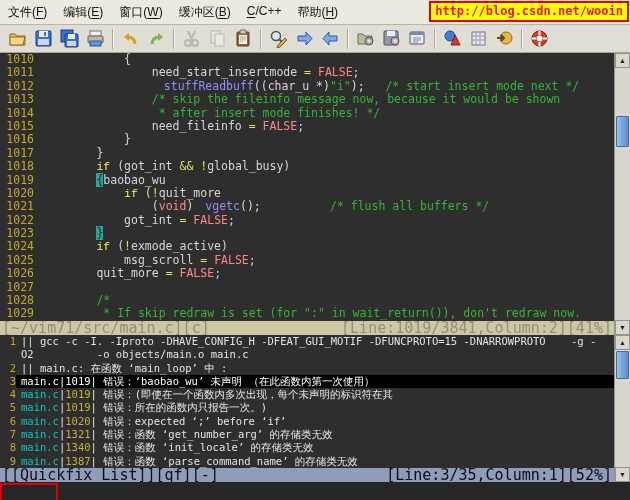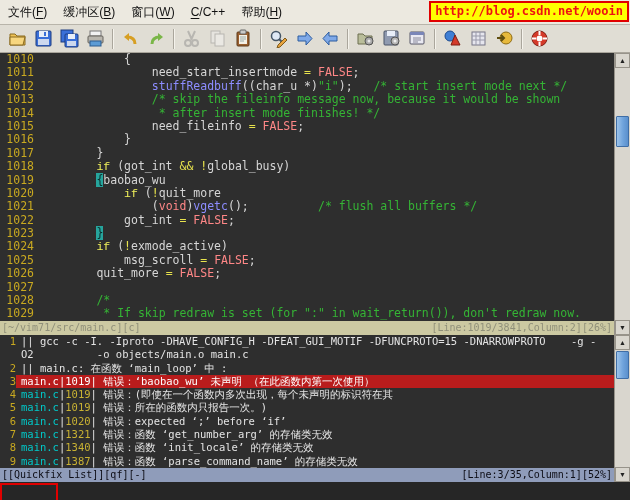--- a/index.html
+++ b/index.html
@@ -38,44 +38,44 @@
     background:#2e2e2e;overflow:hidden;
     font-family:"DejaVu Sans Mono",monospace;font-size:11.5px;line-height:13.4px;
     white-space:pre;color:#d6d6d6;
   }
   .cline{height:13.4px;display:flex;}
   .lnr{width:34px;text-align:right;color:#c9a920;flex:none;}
   .lsp{width:7px;flex:none;}
   .kw{color:#f0f05a;font-family:Liberation Mono, monospace;}
   .op{color:#e8e34d;}
   .const{color:#ff8787;}
-  .func{color:#8d8dff;}
+  .func{color:#8d8dff;margin-left:12px;}
   .com{color:#35b435;}
   .str{color:#35b435;}
   .cursor{background:#26a59d;color:#0b2e2c;}
   .match{background:#26a59d;color:#0b2e2c;}
   
   .statusline{
     position:absolute;left:0;width:614px;height:14px;box-sizing:border-box;
-    font-family:"DejaVu Sans Mono",monospace;font-size:10px;line-height:14px;
+    font-family:"DejaVu Sans Mono",monospace;font-size:15px;line-height:14px;
     display:flex;justify-content:space-between;padding:0 2px;white-space:pre;
   }
   .sl1{top:321px;background:#ccc9a2;color:#90907a;}
   .sl2{top:468px;background:#8f9cba;color:#0c0c14;}
   
   .qfwin{
     position:absolute;left:0;top:335px;width:614px;height:133px;
     background:#2e2e2e;overflow:hidden;
     font-family:"DejaVu Sans Mono",monospace;font-size:10.5px;line-height:13.3px;
     white-space:pre;color:#e4e4e4;
   }
   .qrow{height:13.3px;display:flex;}
   .qnr{width:16px;text-align:right;color:#c9a920;flex:none;}
   .qbody{padding-left:5px;flex:1;}
-  .qrow.hl .qbody{background:#b91c1c;color:#ffffff;}
+  .qrow.hl .qbody{background:#000000;color:#ffffff;}
   .qfile{color:#00c9c9;}
   .qrow.hl .qfile{color:#ffffff;}
   .qlnum{color:#c9b233;}
   .qrow.hl .qlnum{color:#ffffff;}
   
   .cmdline{
     position:absolute;left:0;top:482px;width:630px;height:18px;background:#262626;
     font-family:"DejaVu Sans Mono",monospace;font-size:11.5px;line-height:16px;
     color:#e8e8e8;white-space:pre;padding-left:3px;box-sizing:border-box;
   }
@@ -96,24 +96,25 @@
     background:linear-gradient(90deg,#9cc3ea,#6fa3dc 55%,#5b90cc);
     border:1px solid #3f6ea6;box-sizing:border-box;border-radius:1px;
   }
 </style>
 </head>
 <body>
 
 <div class="app">
 
   <div class="menubar">
-    <div id="menu-items" style="display:flex;align-items:center;">
+    <div id="menu-items" style="display:flex;">
         <div class="menu-item">文件(<u>F</u>)</div>
+        <div class="menu-item">编辑(<u>E</u>)</div>
+        <div class="menu-item">窗口(<u>W</u>)</div>
         <div class="menu-item">缓冲区(<u>B</u>)</div>
-        <div class="menu-item">窗口(<u>W</u>)</div>
         <div class="menu-item"><u>C</u>/C++</div>
         <div class="menu-item">帮助(<u>H</u>)</div>
       </div>
     <span class="url-badge">http://blog.csdn.net/wooin</span>
   </div>
 
   <div class="toolbar" id="toolbar">
       <div class="tb-btn">
         <span style="display: flex;">
           <svg viewBox="0 0 19 19">
@@ -283,21 +284,21 @@
             <path d="M9.5 2v4M9.5 13v4M2 9.5h4M13 9.5h4" stroke="#fff" stroke-width="2"></path>
           </svg>
         </span>
       </div>
     </div>
 
   <div class="codewin" id="code-lines"><div class="cline"><span class="lnr">1010</span><span class="lsp"></span><span><span>            {</span></span></div><div class="cline"><span class="lnr">1011</span><span class="lsp"></span><span><span>                need_start_insertmode </span><span class="op">=</span><span> </span><span class="const">FALSE</span><span>;</span></span></div><div class="cline"><span class="lnr">1012</span><span class="lsp"></span><span><span>                </span><span class="func">stuffReadbuff</span><span>((char_u *)</span><span class="str">"i"</span><span>);   </span><span class="com">/* start insert mode next */</span></span></div><div class="cline"><span class="lnr">1013</span><span class="lsp"></span><span><span>                </span><span class="com">/* skip the fileinfo message now, because it would be shown</span></span></div><div class="cline"><span class="lnr">1014</span><span class="lsp"></span><span><span>                 </span><span class="com">* after insert mode finishes! */</span></span></div><div class="cline"><span class="lnr">1015</span><span class="lsp"></span><span><span>                need_fileinfo </span><span class="op">=</span><span> </span><span class="const">FALSE</span><span>;</span></span></div><div class="cline"><span class="lnr">1016</span><span class="lsp"></span><span><span>            }</span></span></div><div class="cline"><span class="lnr">1017</span><span class="lsp"></span><span><span>        }</span></span></div><div class="cline"><span class="lnr">1018</span><span class="lsp"></span><span><span>        </span><span class="kw">if</span><span> (got_int </span><span class="op">&amp;&amp;</span><span> </span><span class="op">!</span><span>global_busy)</span></span></div><div class="cline"><span class="lnr">1019</span><span class="lsp"></span><span><span>        </span><span class="cursor">{</span><span>baobao_wu</span></span></div><div class="cline"><span class="lnr">1020</span><span class="lsp"></span><span><span>            </span><span class="kw">if</span><span> (</span><span class="op">!</span><span>quit_more</span></span></div><div class="cline"><span class="lnr">1021</span><span class="lsp"></span><span><span>                (</span><span class="const">void</span><span>)</span><span class="func">vgetc</span><span>();          </span><span class="com">/* flush all buffers */</span></span></div><div class="cline"><span class="lnr">1022</span><span class="lsp"></span><span><span>            got_int </span><span class="op">=</span><span> </span><span class="const">FALSE</span><span>;</span></span></div><div class="cline"><span class="lnr">1023</span><span class="lsp"></span><span><span>        </span><span class="match">}</span></span></div><div class="cline"><span class="lnr">1024</span><span class="lsp"></span><span><span>        </span><span class="kw">if</span><span> (</span><span class="op">!</span><span>exmode_active)</span></span></div><div class="cline"><span class="lnr">1025</span><span class="lsp"></span><span><span>            msg_scroll </span><span class="op">=</span><span> </span><span class="const">FALSE</span><span>;</span></span></div><div class="cline"><span class="lnr">1026</span><span class="lsp"></span><span><span>        quit_more </span><span class="op">=</span><span> </span><span class="const">FALSE</span><span>;</span></span></div><div class="cline"><span class="lnr">1027</span><span class="lsp"></span><span></span></div><div class="cline"><span class="lnr">1028</span><span class="lsp"></span><span><span>        </span><span class="com">/*</span></span></div><div class="cline"><span class="lnr">1029</span><span class="lsp"></span><span><span>         </span><span class="com">* If skip redraw is set (for ":" in wait_return()), don't redraw now.</span></span></div></div>
 
   <div class="statusline sl1">
     <span>[~/vim71/src/main.c][c]</span>
-    <span>[Line:1019/3841,Column:2][26%]</span>
+    <span>[Line:1019/3841,Column:2][41%]</span>
   </div>
 
   <div class="qfwin" id="qf-rows"><div class="qrow"><span class="qnr">1</span><span class="qbody"><span>|| gcc -c -I. -Iproto -DHAVE_CONFIG_H -DFEAT_GUI_MOTIF -DFUNCPROTO=15 -DNARROWPROTO    -g -</span></span></div><div class="qrow"><span class="qnr"></span><span class="qbody"><span>O2          -o objects/main.o main.c</span></span></div><div class="qrow"><span class="qnr">2</span><span class="qbody"><span>|| main.c: 在函数 ‘main_loop’ 中 :</span></span></div><div class="qrow hl"><span class="qnr">3</span><span class="qbody"><span class="qfile">main.c</span><span>|</span><span class="qlnum">1019</span><span>|</span><span> 错误：‘baobao_wu’ 未声明 （在此函数内第一次使用）</span></span></div><div class="qrow"><span class="qnr">4</span><span class="qbody"><span class="qfile">main.c</span><span>|</span><span class="qlnum">1019</span><span>|</span><span> 错误：(即使在一个函数内多次出现，每个未声明的标识符在其</span></span></div><div class="qrow"><span class="qnr">5</span><span class="qbody"><span class="qfile">main.c</span><span>|</span><span class="qlnum">1019</span><span>|</span><span> 错误：所在的函数内只报告一次。)</span></span></div><div class="qrow"><span class="qnr">6</span><span class="qbody"><span class="qfile">main.c</span><span>|</span><span class="qlnum">1020</span><span>|</span><span> 错误：expected ‘;’ before ‘if’</span></span></div><div class="qrow"><span class="qnr">7</span><span class="qbody"><span class="qfile">main.c</span><span>|</span><span class="qlnum">1321</span><span>|</span><span> 错误：函数 ‘get_number_arg’ 的存储类无效</span></span></div><div class="qrow"><span class="qnr">8</span><span class="qbody"><span class="qfile">main.c</span><span>|</span><span class="qlnum">1340</span><span>|</span><span> 错误：函数 ‘init_locale’ 的存储类无效</span></span></div><div class="qrow"><span class="qnr">9</span><span class="qbody"><span class="qfile">main.c</span><span>|</span><span class="qlnum">1387</span><span>|</span><span> 错误：函数 ‘parse_command_name’ 的存储类无效</span></span></div></div>
 
   <div class="statusline sl2">
     <span>[[Quickfix List]][qf][-]</span>
     <span>[Line:3/35,Column:1][52%]</span>
   </div>
 
   <div class="cmdline">

